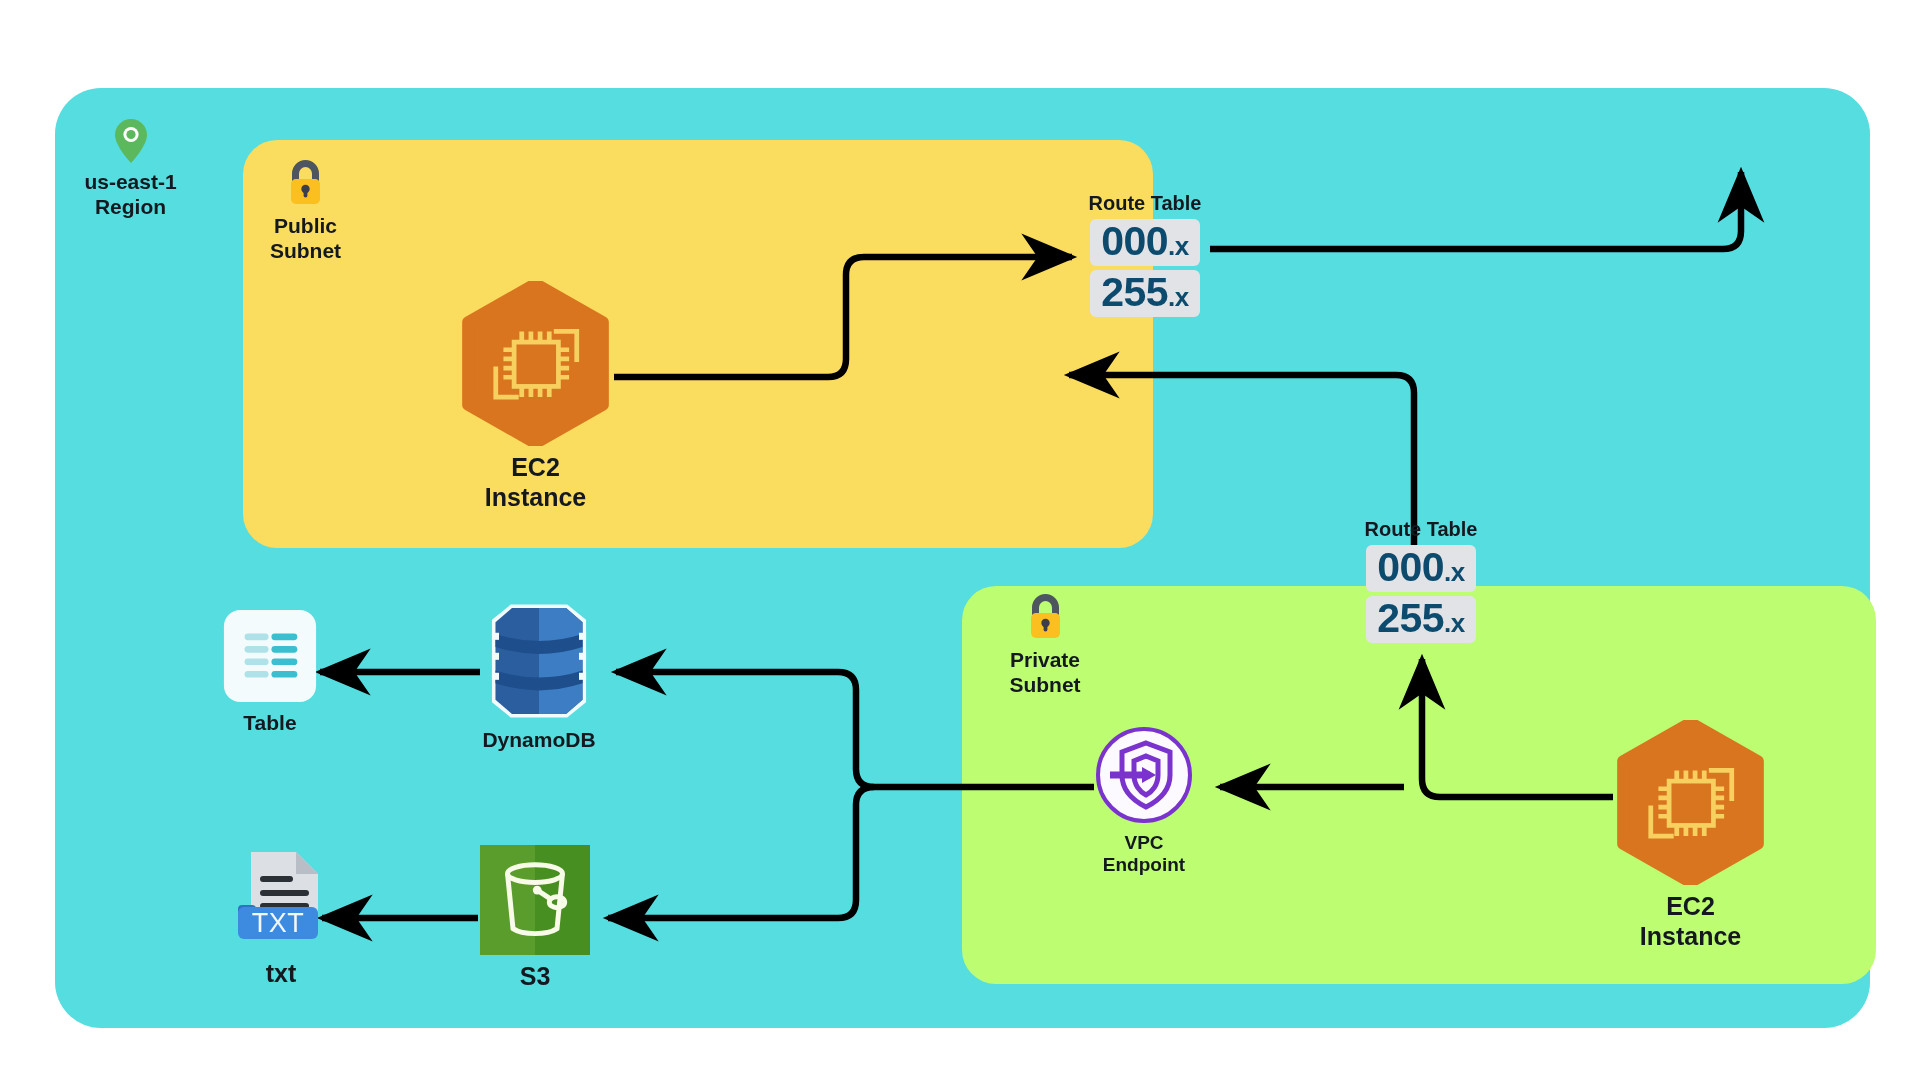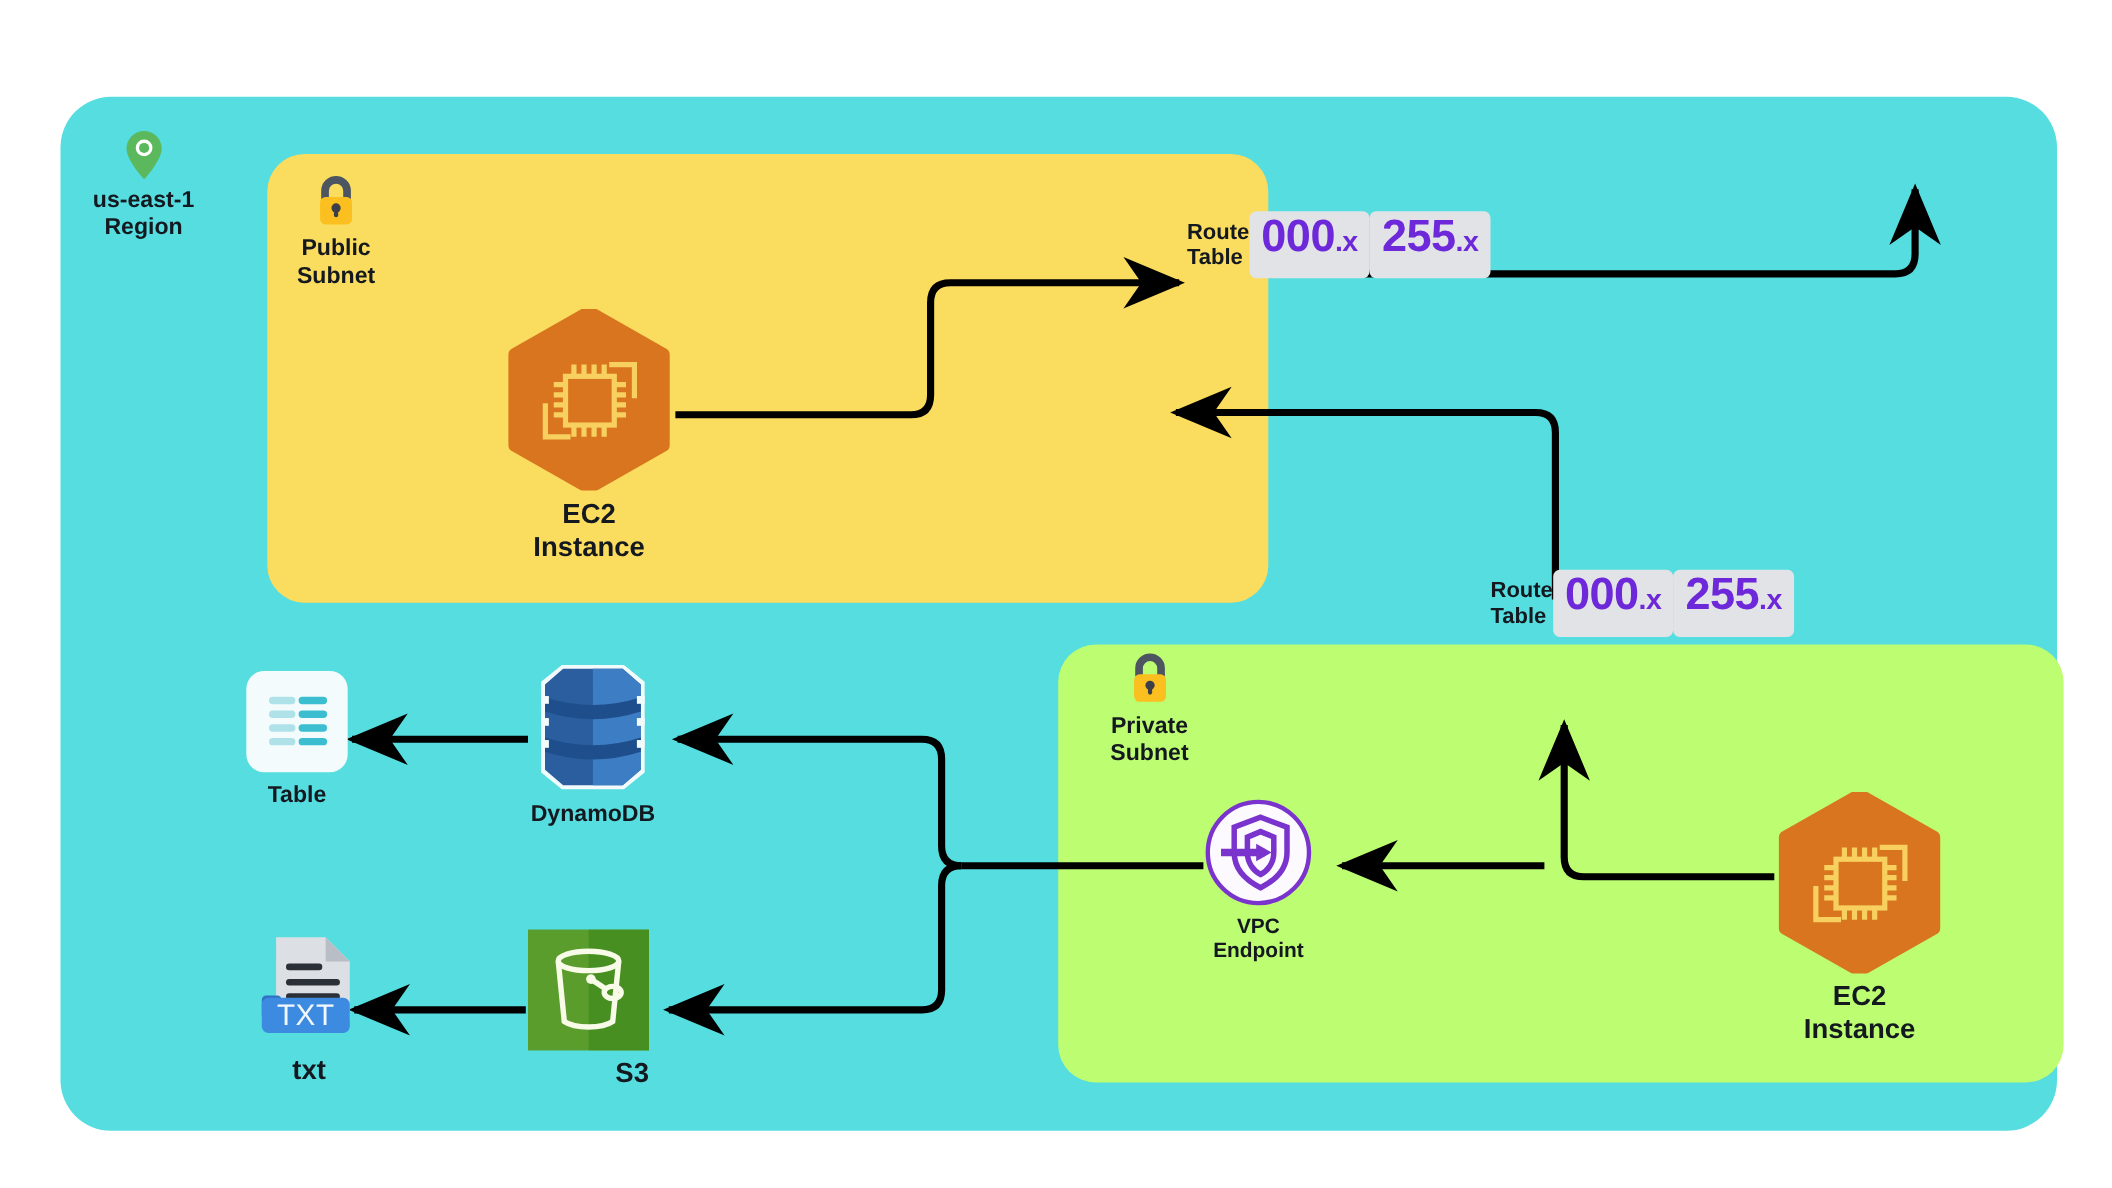--- a/index.html
+++ b/index.html
@@ -33,26 +33,26 @@
   }
 
   
   .corner-label{ position:absolute; display:flex; flex-direction:column; align-items:center; }
   .corner-label .caption{ margin-top:5px; text-align:center; font-weight:bold; color:#14181f; line-height:1.2; white-space:pre-line; }
 
   .region-label .caption{ font-size:21px; }
   .subnet-label .caption{ font-size:21px; }
 
   
-  .route-table{ position:absolute; display:flex; flex-direction:row; align-items:center; }
+  .route-table{ position:absolute; display:flex; flex-direction:column; align-items:center; }
   .route-table .rt-title{ font-size:20px; font-weight:bold; color:#14181f; margin-bottom:4px; }
   .route-table .rt-row{
     background:#E2E3E6; border-radius:6px;
-    padding:1px 11px 17px 11px; margin-bottom:4px;
-    color:#6d28d9; font-weight:bold; letter-spacing:-0.5px;
+    padding:1px 11px 3px 11px; margin-bottom:4px;
+    color:#0c4a6e; font-weight:bold; letter-spacing:-0.5px;
     font-size:41px; line-height:1.05;
   }
   .route-table .rt-row .suffix{ font-size:26px; }
 
   
   .cap-lg{ font-size:25px; }
   .cap-md{ font-size:21px; }
   .cap-sm{ font-size:19px; }
 
   
@@ -220,21 +220,21 @@
           <path d="M55,30 H75"></path>
             <path d="M55,43 H75"></path>
             <path d="M55,56 H75"></path>
             <path d="M55,69 H75"></path>
         </g>
       </g>
     </svg>
     <div class="caption cap-md">Table</div>
   </div>
 
-  <div class="node" style="left:480px; top:845px; width:110px;align-items:flex-end;">
+  <div class="node" style="left:480px; top:845px; width:110px;">
     <svg width="110" height="110" viewBox="0 0 100 100">
       <rect x="0" y="0" width="100" height="100" fill="#4F9B28"></rect>
       <rect x="0" y="0" width="100" height="100" fill="none"></rect>
       <path d="M0,0 H100 V100 H0 Z" fill="#5A9D2C"></path>
       <path d="M50,0 H100 V100 H50 Z" fill="#488F22"></path>
       <g fill="none" stroke="#F7FBE7" stroke-width="4.5">
         <ellipse cx="50" cy="26" rx="25" ry="8"></ellipse>
         <path d="M25,26 L30,76 a23,9 0 0 0 40,0 L75,26"></path>
         <ellipse cx="70" cy="52" rx="7" ry="5"></ellipse>
         <path d="M52,41 L64,49"></path>

